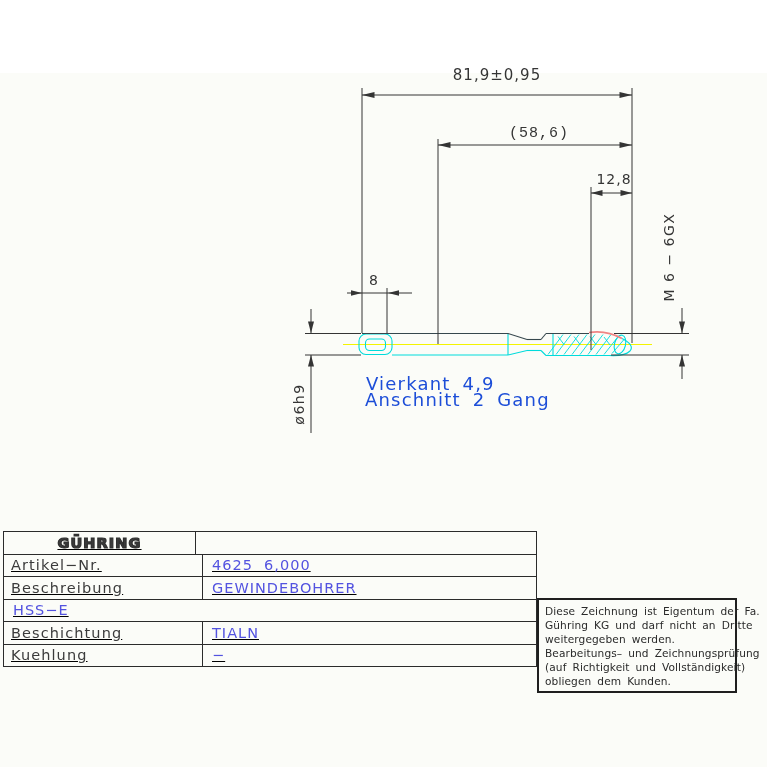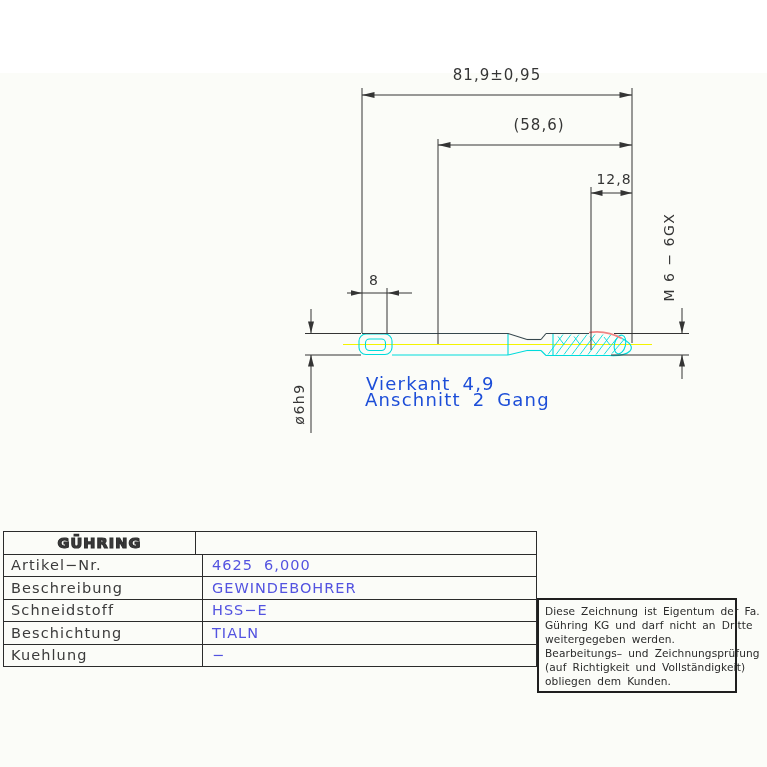--- a/index.html
+++ b/index.html
@@ -20,21 +20,21 @@
   }
   .dim-small { font-size:14px; }
   .vlabel { transform:rotate(-90deg); transform-origin:center; font-size:14px; letter-spacing:1.5px; height:16px; }
   .blue-note {
     position:absolute; font-size:18px; color:#1d4ed8;
     letter-spacing:1.2px; word-spacing:5px; white-space:pre;
   }
 
   .title-table {
     position:absolute; left:3px; top:531px; width:532px;
-    border:1.5px solid #2b2b2b; background:transparent;
+    border:1.5px solid #2b2b2b; background:transparent;text-decoration:underline;
   }
   .trow { display:flex; height:21.5px; border-bottom:1.5px solid #2b2b2b; }
   .trow:last-child { border-bottom:none; }
   .tcell { display:flex; align-items:center; overflow:hidden; white-space:pre; }
   .tcell.label {
     width:191px; border-right:1.5px solid #2b2b2b; padding-left:7px;
     font-size:14.5px; letter-spacing:1.1px; color:#3b3b3b;
   }
   .tcell.value {
     flex:1; padding-left:9px;
@@ -134,21 +134,21 @@
       <polygon points="362,293 351,290.2 351,295.8"></polygon>
       <polygon points="388,293 399,290.2 399,295.8"></polygon>
       <polygon points="311,333 308,321.5 314,321.5"></polygon>
       <polygon points="311,355 308,366.5 314,366.5"></polygon>
       <polygon points="682,333 679,321.5 685,321.5"></polygon>
       <polygon points="682,355 679,366.5 685,366.5"></polygon>
     </g>
   </svg>
 
   <div class="dim-text" style="left:427px; top:66px; width:140px;">81,9±0,95</div>
-  <div class="dim-text" style="left:479px; top:116px; width:120px;">(58,6)</div>
+  <div class="dim-text" style="left:479px; top:125px; width:120px;font-family:Liberation Mono, monospace;">(58,6)</div>
   <div class="dim-text dim-small" style="left:579px; top:171px; width:70px;">12,8</div>
   <div class="dim-text dim-small" style="left:354px; top:272px; width:40px;">8</div>
   <div class="dim-text vlabel" style="left:613px; top:249px; width:112px;">M 6 − 6GX</div>
   <div class="dim-text vlabel" style="left:269px; top:396px; width:60px;">ø6h9</div>
 
   <div class="blue-note" style="left:366px; top:373px;">Vierkant 4,9</div>
   <div class="blue-note" style="left:365px; top:389px;">Anschnitt 2 Gang</div>
 
   <div class="title-table">
     <div class="trow">
@@ -157,21 +157,20 @@
     </div>
     <div class="trow">
       <div class="tcell label">Artikel−Nr.</div>
       <div class="tcell value">4625  6,000</div>
     </div>
     <div class="trow">
       <div class="tcell label">Beschreibung</div>
       <div class="tcell value">GEWINDEBOHRER</div>
     </div>
     <div class="trow">
-      <div class="tcell label">Schneidstoff</div>
       <div class="tcell value">HSS−E</div>
     </div>
     <div class="trow">
       <div class="tcell label">Beschichtung</div>
       <div class="tcell value">TIALN</div>
     </div>
     <div class="trow">
       <div class="tcell label">Kuehlung</div>
       <div class="tcell value">−</div>
     </div>

